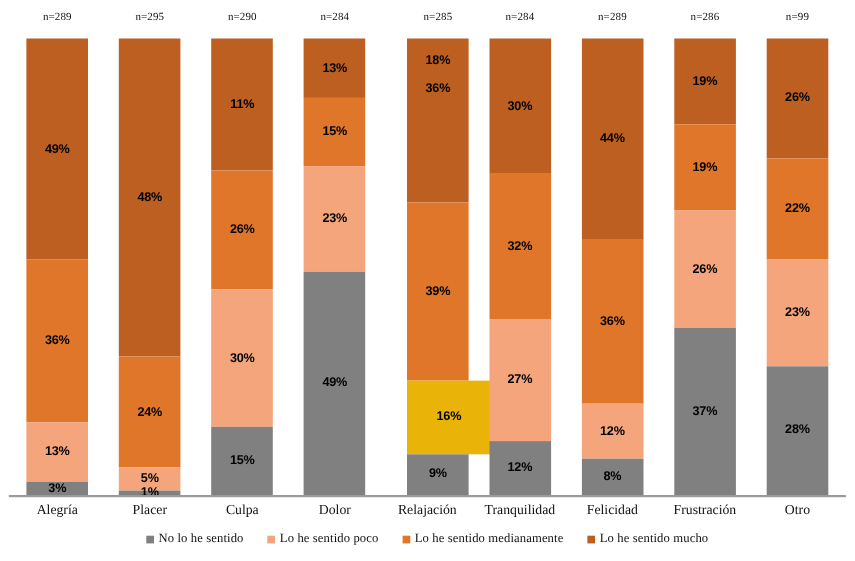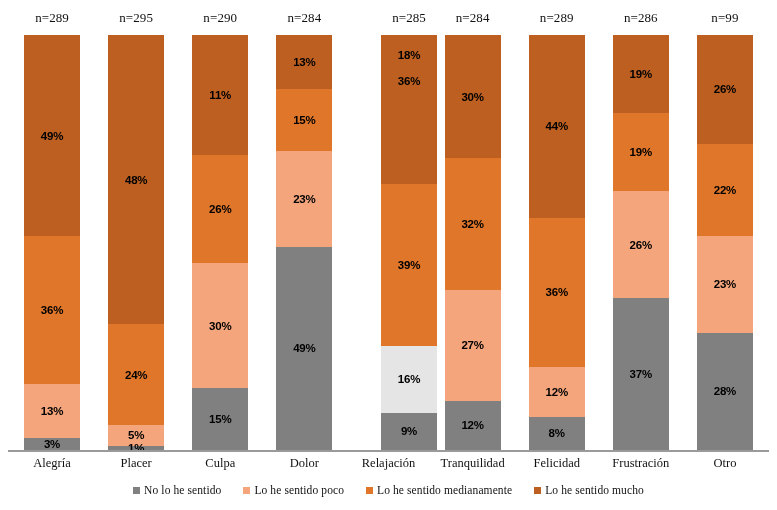--- a/index.html
+++ b/index.html
@@ -29,21 +29,21 @@
     bottom:0;
     height:452px;
   }
 
   .n-label{
     position:absolute;
     top:10px;
     left:0;
     width:100%;
     text-align:center;
-    font-size:13px;
+    font-size:10px;
     color:#111111;
     letter-spacing:0.1px;
     white-space:nowrap;
   }
 
   .bar-stack{
     position:absolute;
     left:50%;
     transform:translateX(-50%);
     top:35px;
@@ -199,31 +199,31 @@
             <span class="seg-label">15%</span>
           </div>
           <div class="seg" title="Dolor — Lo he sentido poco: 23%" style="flex: 0.23 0 0px; background: rgb(244, 165, 124);">
             <span class="seg-label">23%</span>
           </div>
           <div class="seg" title="Dolor — No lo he sentido: 49%" style="flex: 0.49 0 0px; background: rgb(128, 128, 128);">
             <span class="seg-label">49%</span>
           </div>
         </div>
       </div>
-      <div class="bar-group" style="left: 367px; width: 84.1111px;">
+      <div class="bar-group" style="left: 356px; width: 84.1111px;">
         <div class="n-label">n=285</div>
         <div class="bar-stack">
           <div class="seg" title="Relajación — Lo he sentido mucho: 36%" style="flex: 0.36 0 0px; background: rgb(188, 95, 33);">
             <span class="seg-label" style="top: 40px; transform: none;">36%</span>
             <span class="seg-label stray" style="top: 14px;">18%</span>
           </div>
           <div class="seg" title="Relajación — Lo he sentido medianamente: 39%" style="flex: 0.39 0 0px; background: rgb(224, 118, 42);">
             <span class="seg-label">39%</span>
           </div>
-          <div class="seg" title="Relajación — Lo he sentido poco: 16%" style="flex: 0.16 0 0px; background: #e5e5e5;">
+          <div class="seg" title="Relajación — Lo he sentido poco: 16%" style="flex: 0.16 0 0px; background: #eab308; padding-left: 20px;">
             <span class="seg-label">16%</span>
           </div>
           <div class="seg" title="Relajación — No lo he sentido: 9%" style="flex: 0.09 0 0px; background: rgb(128, 128, 128);">
             <span class="seg-label">9%</span>
           </div>
         </div>
       </div>
       <div class="bar-group" style="left: 430.556px; width: 84.1111px;">
         <div class="n-label">n=284</div>
         <div class="bar-stack">

